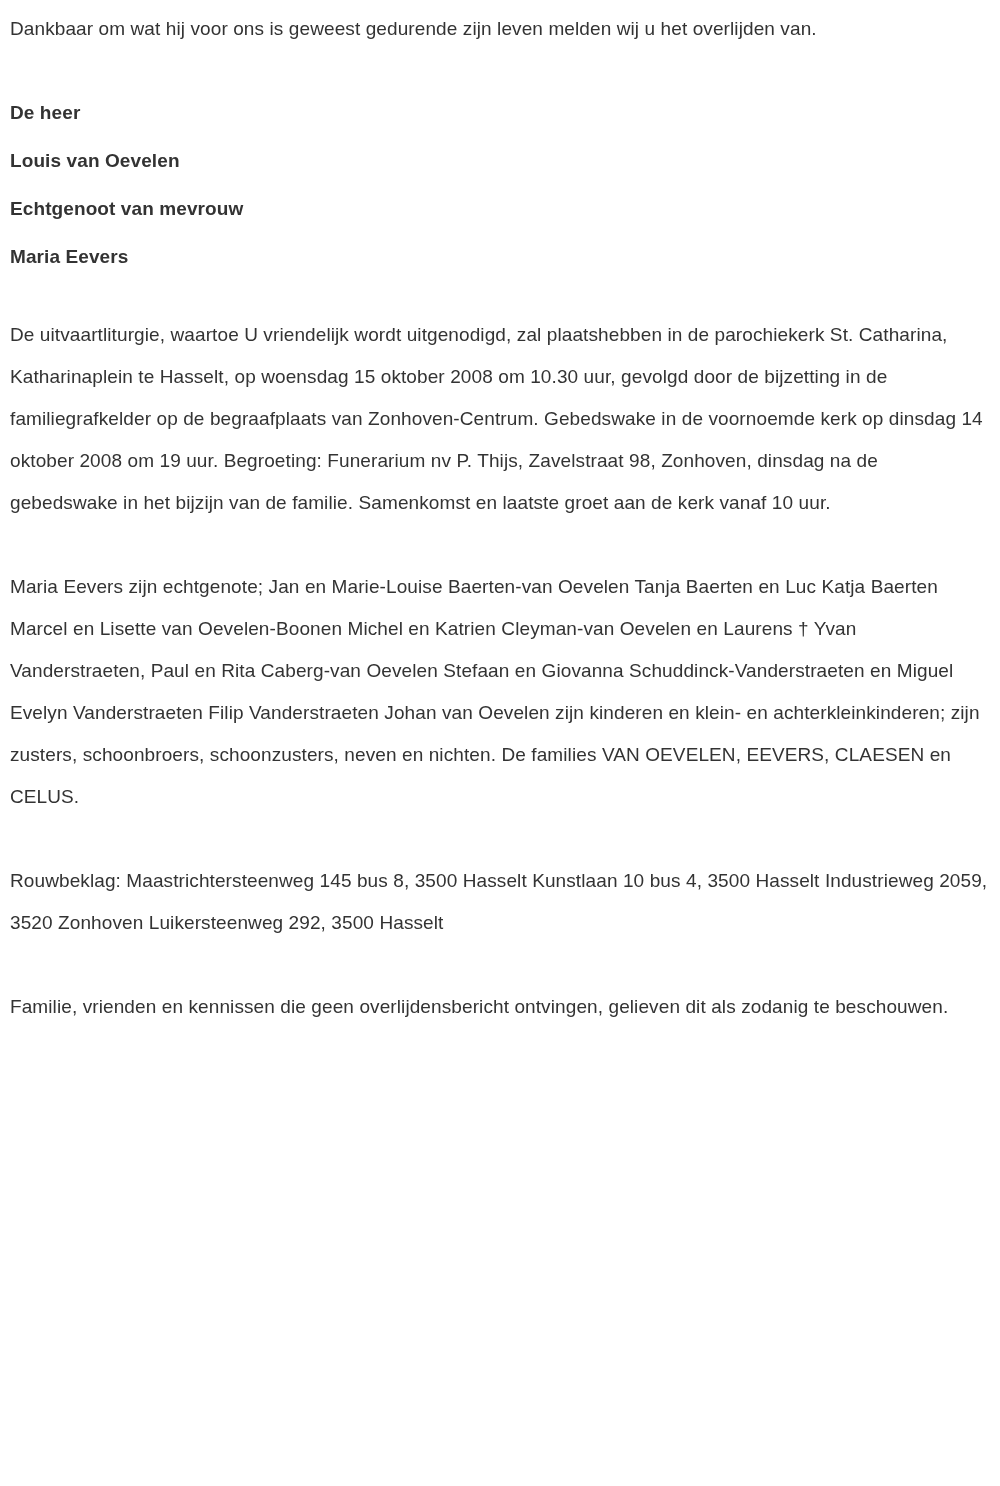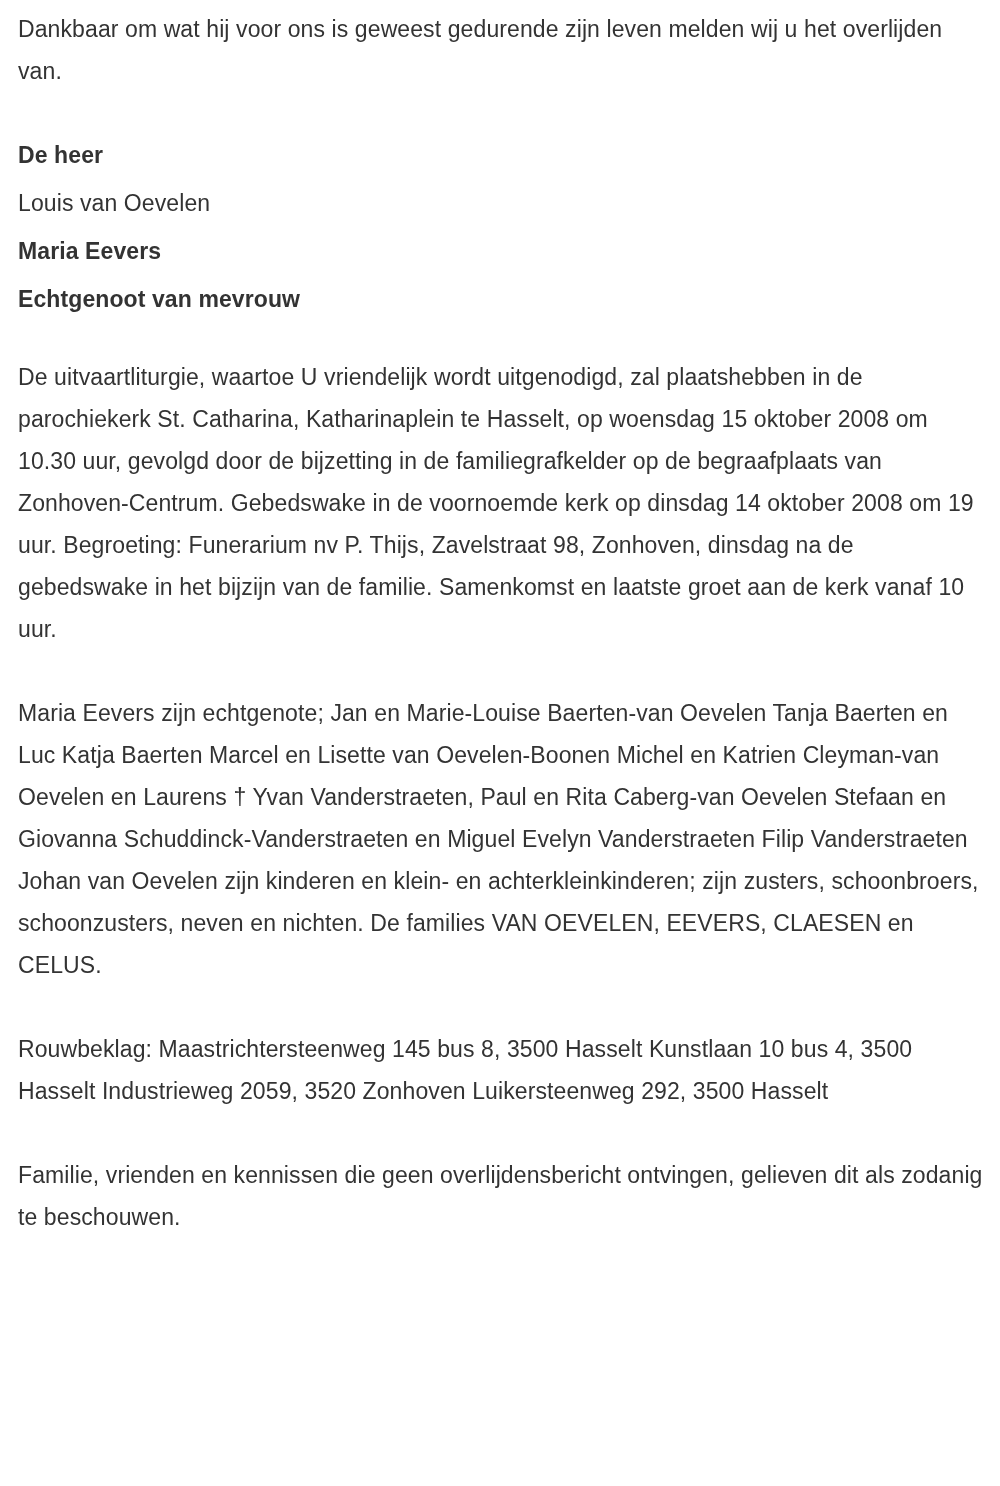--- a/index.html
+++ b/index.html
@@ -11,55 +11,55 @@
     width: 1000px;
     min-height: 1486px;
     box-sizing: border-box;
     font-family: "Liberation Sans", "DejaVu Sans", sans-serif;
     color: #333333;
     -webkit-font-smoothing: antialiased;
   }
   .obituary {
     box-sizing: border-box;
     width: 1000px;
-    padding: 8px 10px 20px 18px;
-    font-size: 23px;
+    padding: 8px 10px 20px 10px;
+    font-size: 19px;
     line-height: 42px;
     letter-spacing: 0.1px;
   }
   .para {
     margin: 0 0 42px 0;
     max-width: 985px;
   }
   .header-block {
     margin: 0 0 36px 0;
   }
   .header-line {
     margin: 0 0 6px 0;
     font-weight: bold;
   }
   .deceased-name {
-    font-weight: 400;
+    font-weight: 700;
   }
   .last-para {
     margin-bottom: 0;
   }
 </style>
 </head>
 <body>
 
 <main class="obituary">
 
   <p class="para">Dankbaar om wat hij voor ons is geweest gedurende zijn leven melden wij u het overlijden van.</p>
 
   <div class="header-block">
     <p class="header-line">De heer</p>
     <p class="header-line deceased-name">Louis van Oevelen</p>
+    <p class="header-line">Echtgenoot van mevrouw</p>
     <p class="header-line">Maria Eevers</p>
-    <p class="header-line">Echtgenoot van mevrouw</p>
   </div>
 
 
   <p class="para">De uitvaartliturgie, waartoe U vriendelijk wordt uitgenodigd, zal plaatshebben in de parochiekerk St. Catharina, Katharinaplein te Hasselt, op woensdag 15 oktober 2008 om 10.30 uur, gevolgd door de bijzetting in de familiegrafkelder op de begraafplaats van Zonhoven-Centrum. Gebedswake in de voornoemde kerk op dinsdag 14 oktober 2008 om 19 uur. Begroeting: Funerarium nv P. Thijs, Zavelstraat 98, Zonhoven, dinsdag na de gebedswake in het bijzijn van de familie. Samenkomst en laatste groet aan de kerk vanaf 10 uur.</p>
 
   <p class="para">Maria Eevers zijn echtgenote; Jan en Marie-Louise Baerten-van Oevelen Tanja Baerten en Luc Katja Baerten Marcel en Lisette van Oevelen-Boonen Michel en Katrien Cleyman-van Oevelen en Laurens † Yvan Vanderstraeten, Paul en Rita Caberg-van Oevelen Stefaan en Giovanna Schuddinck-Vanderstraeten en Miguel Evelyn Vanderstraeten Filip Vanderstraeten Johan van Oevelen zijn kinderen en klein- en achterkleinkinderen; zijn zusters, schoonbroers, schoonzusters, neven en nichten. De families VAN OEVELEN, EEVERS, CLAESEN en CELUS.</p>
 
   <p class="para">Rouwbeklag: Maastrichtersteenweg 145 bus 8, 3500 Hasselt Kunstlaan 10 bus 4, 3500 Hasselt Industrieweg 2059, 3520 Zonhoven Luikersteenweg 292, 3500 Hasselt</p>
 
   <p class="para last-para">Familie, vrienden en kennissen die geen overlijdensbericht ontvingen, gelieven dit als zodanig te beschouwen.</p>

